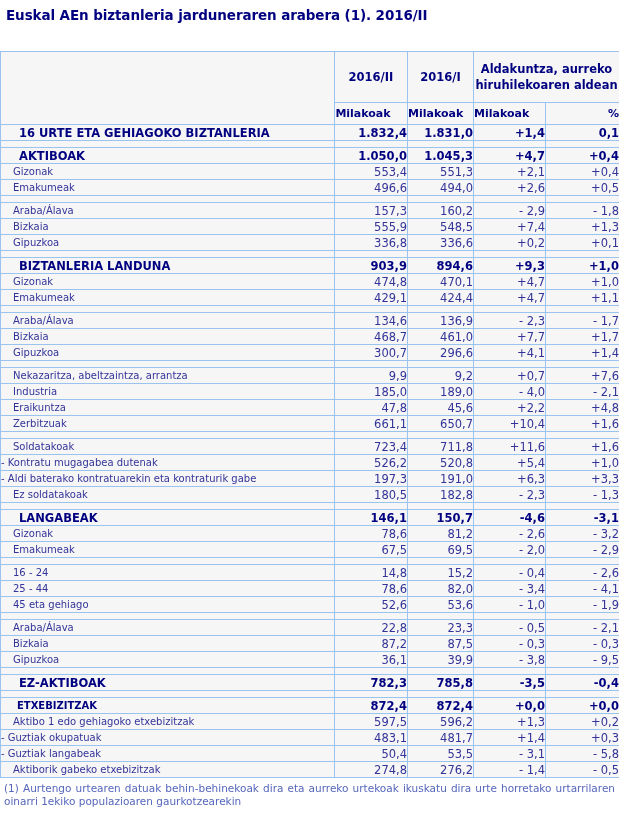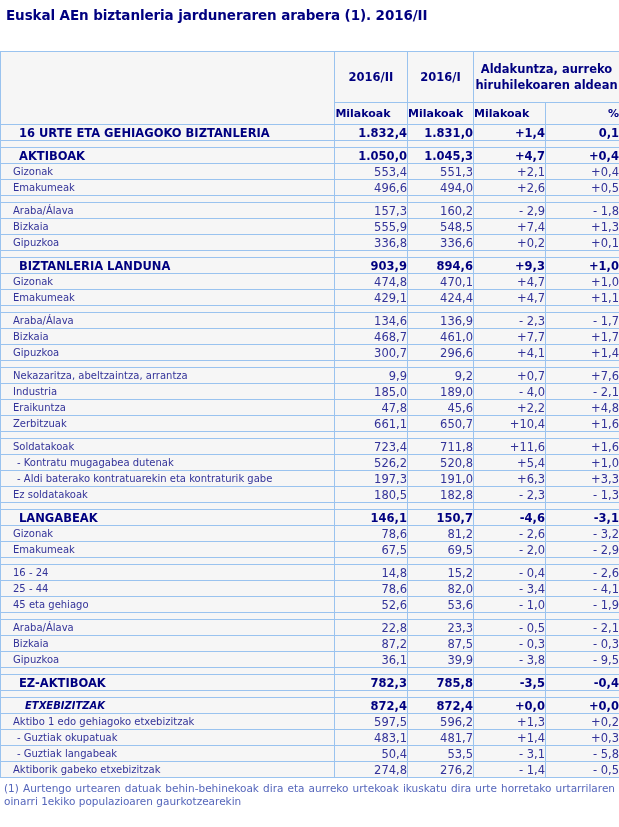--- a/index.html
+++ b/index.html
@@ -100,28 +100,28 @@
     border-bottom: none;
   }
 
   
   tr.sec td.lab, tr.sec td.num {
     color: #000080;
     font-weight: bold;
     font-size: 11.5px;
   }
   tr.sec td.lab { padding-left: 18px; }
-  tr.sub-sec td.lab { padding-left: 24px; font-style: italic; }
+  tr.sub-sec td.lab { padding-left: 16px; }
   tr.sub-sec td.lab, tr.sub-sec td.num {
     color: #000080;
     font-weight: bold;
   }
 
   td.lab.ind2 { padding-left: 12px; }
-  td.lab.ind3 { padding-left: 16px; }
+  td.lab.ind3 { }
 
   
   .footnote {
     color: #5566bb;
     font-size: 10.5px;
     line-height: 13px;
     padding: 4px 4px 0 4px;
     text-align: justify;
   }
   .source {

